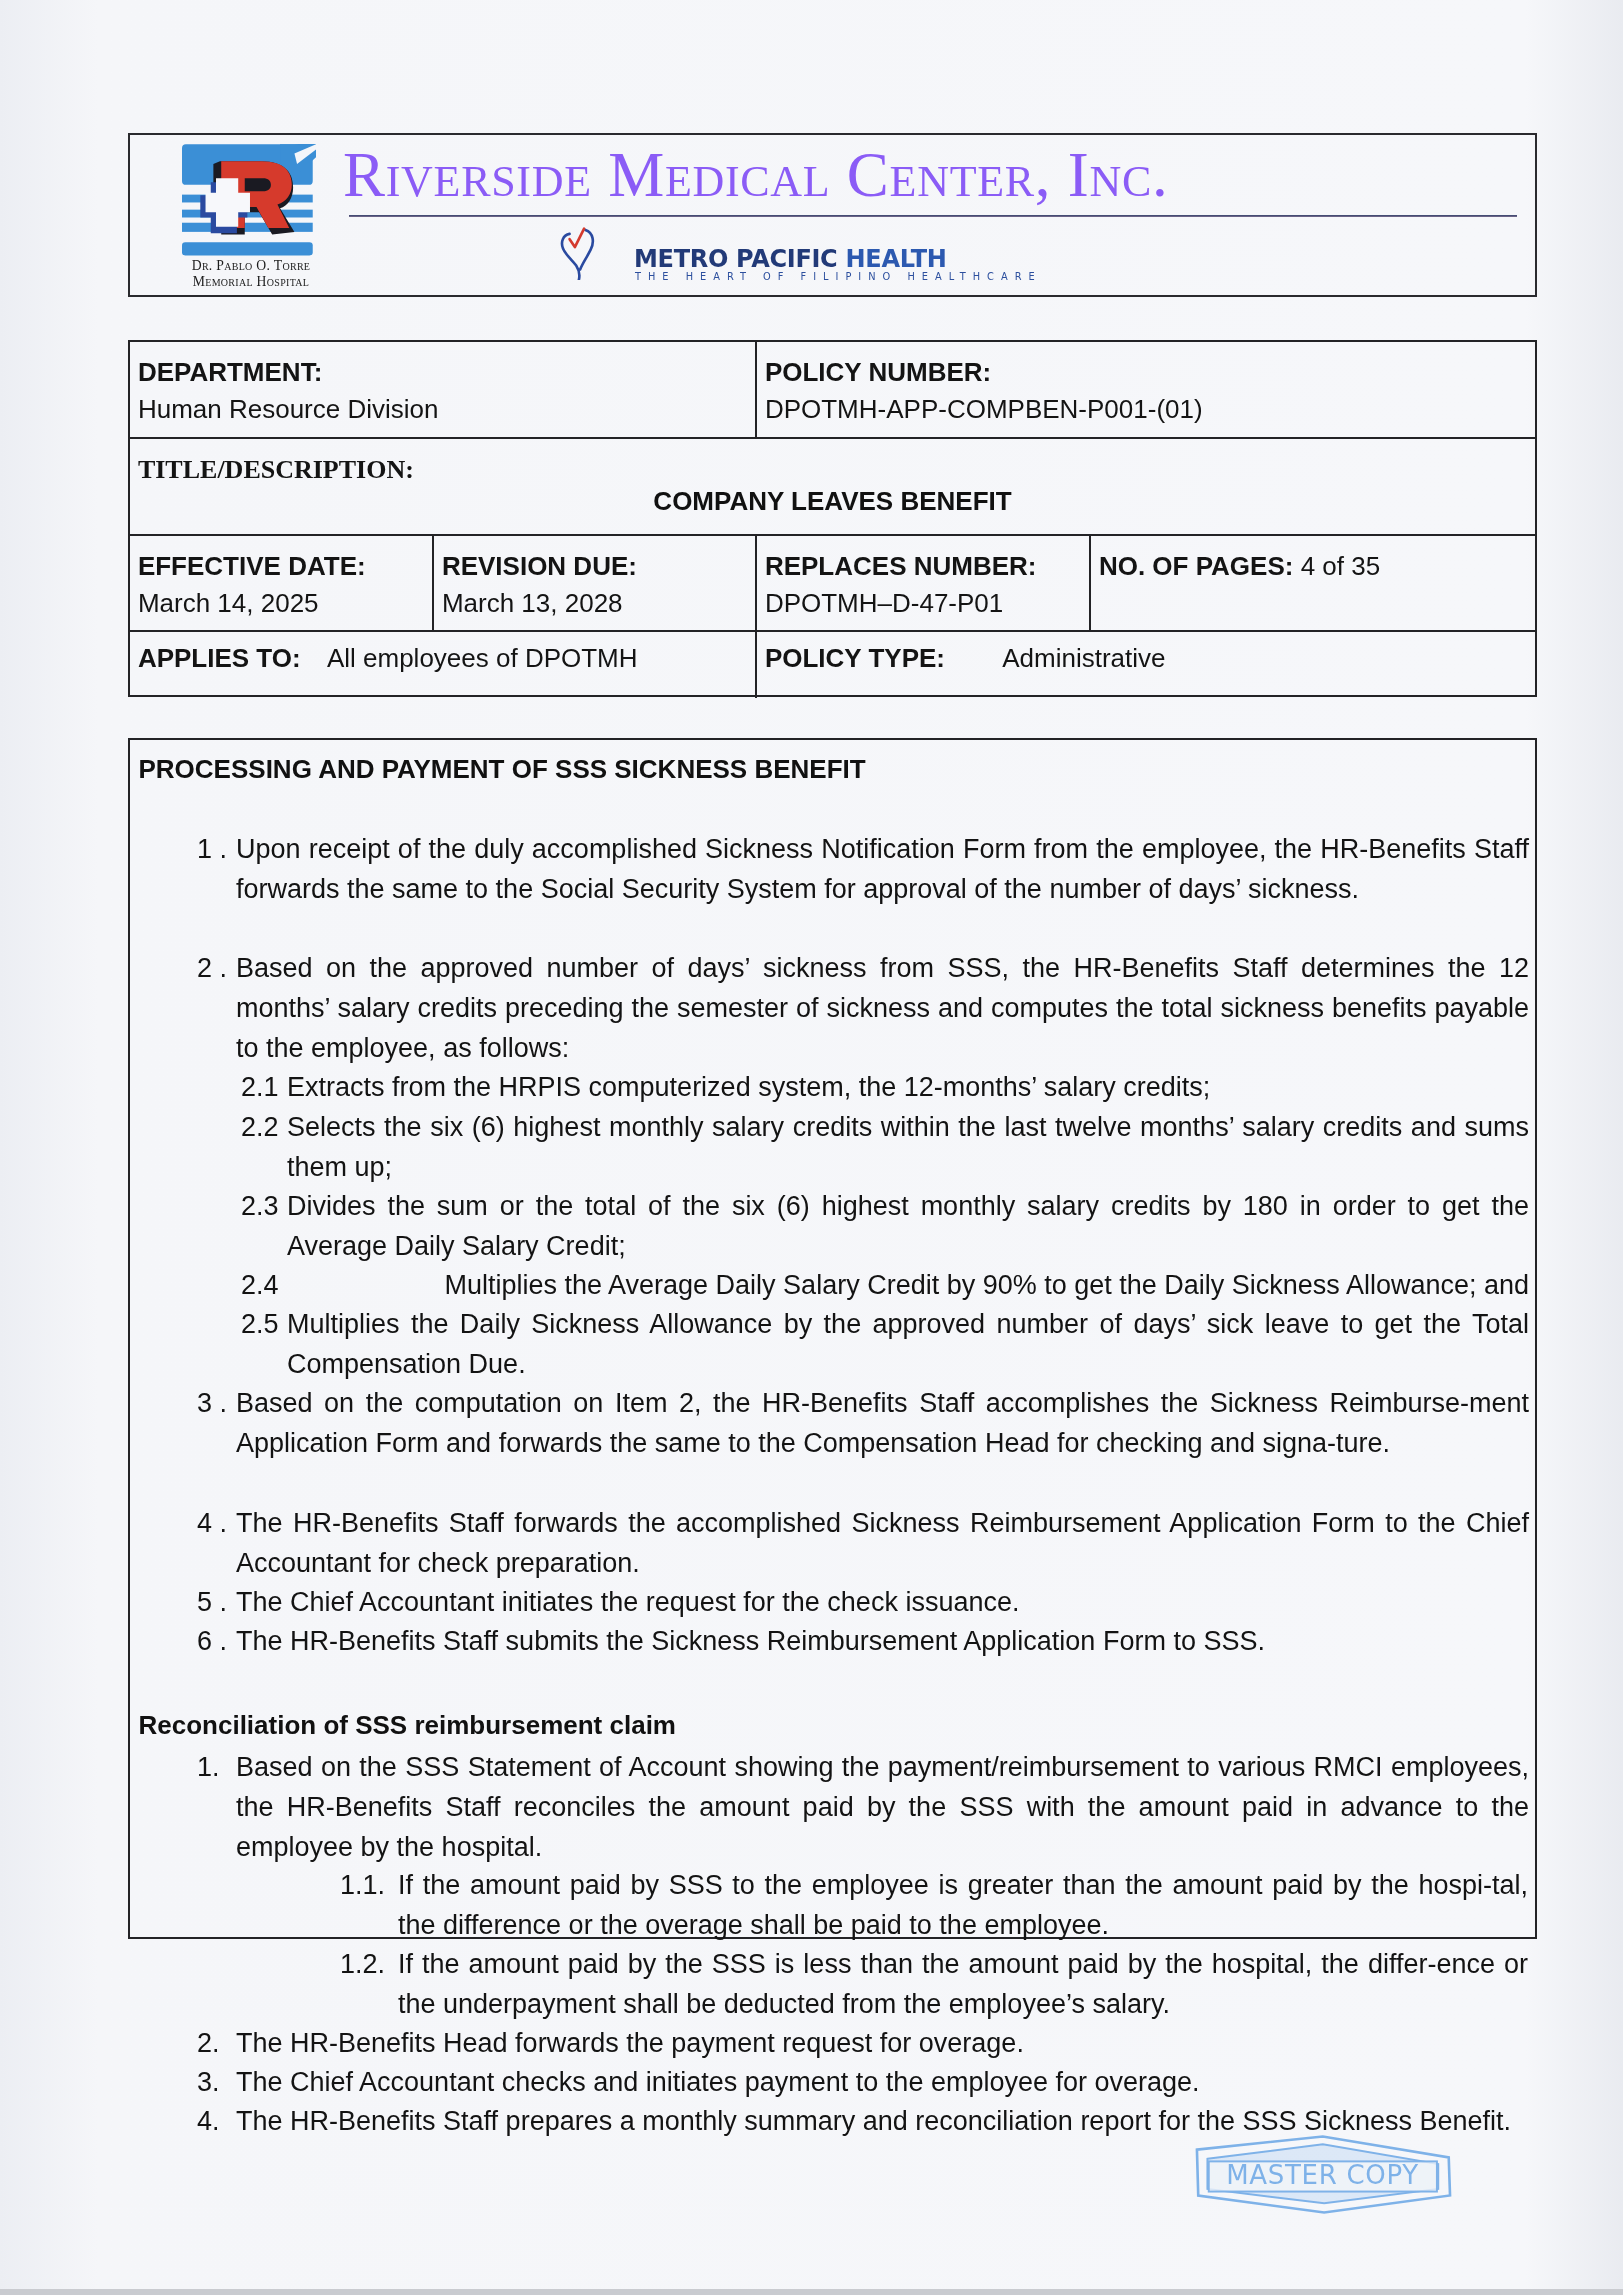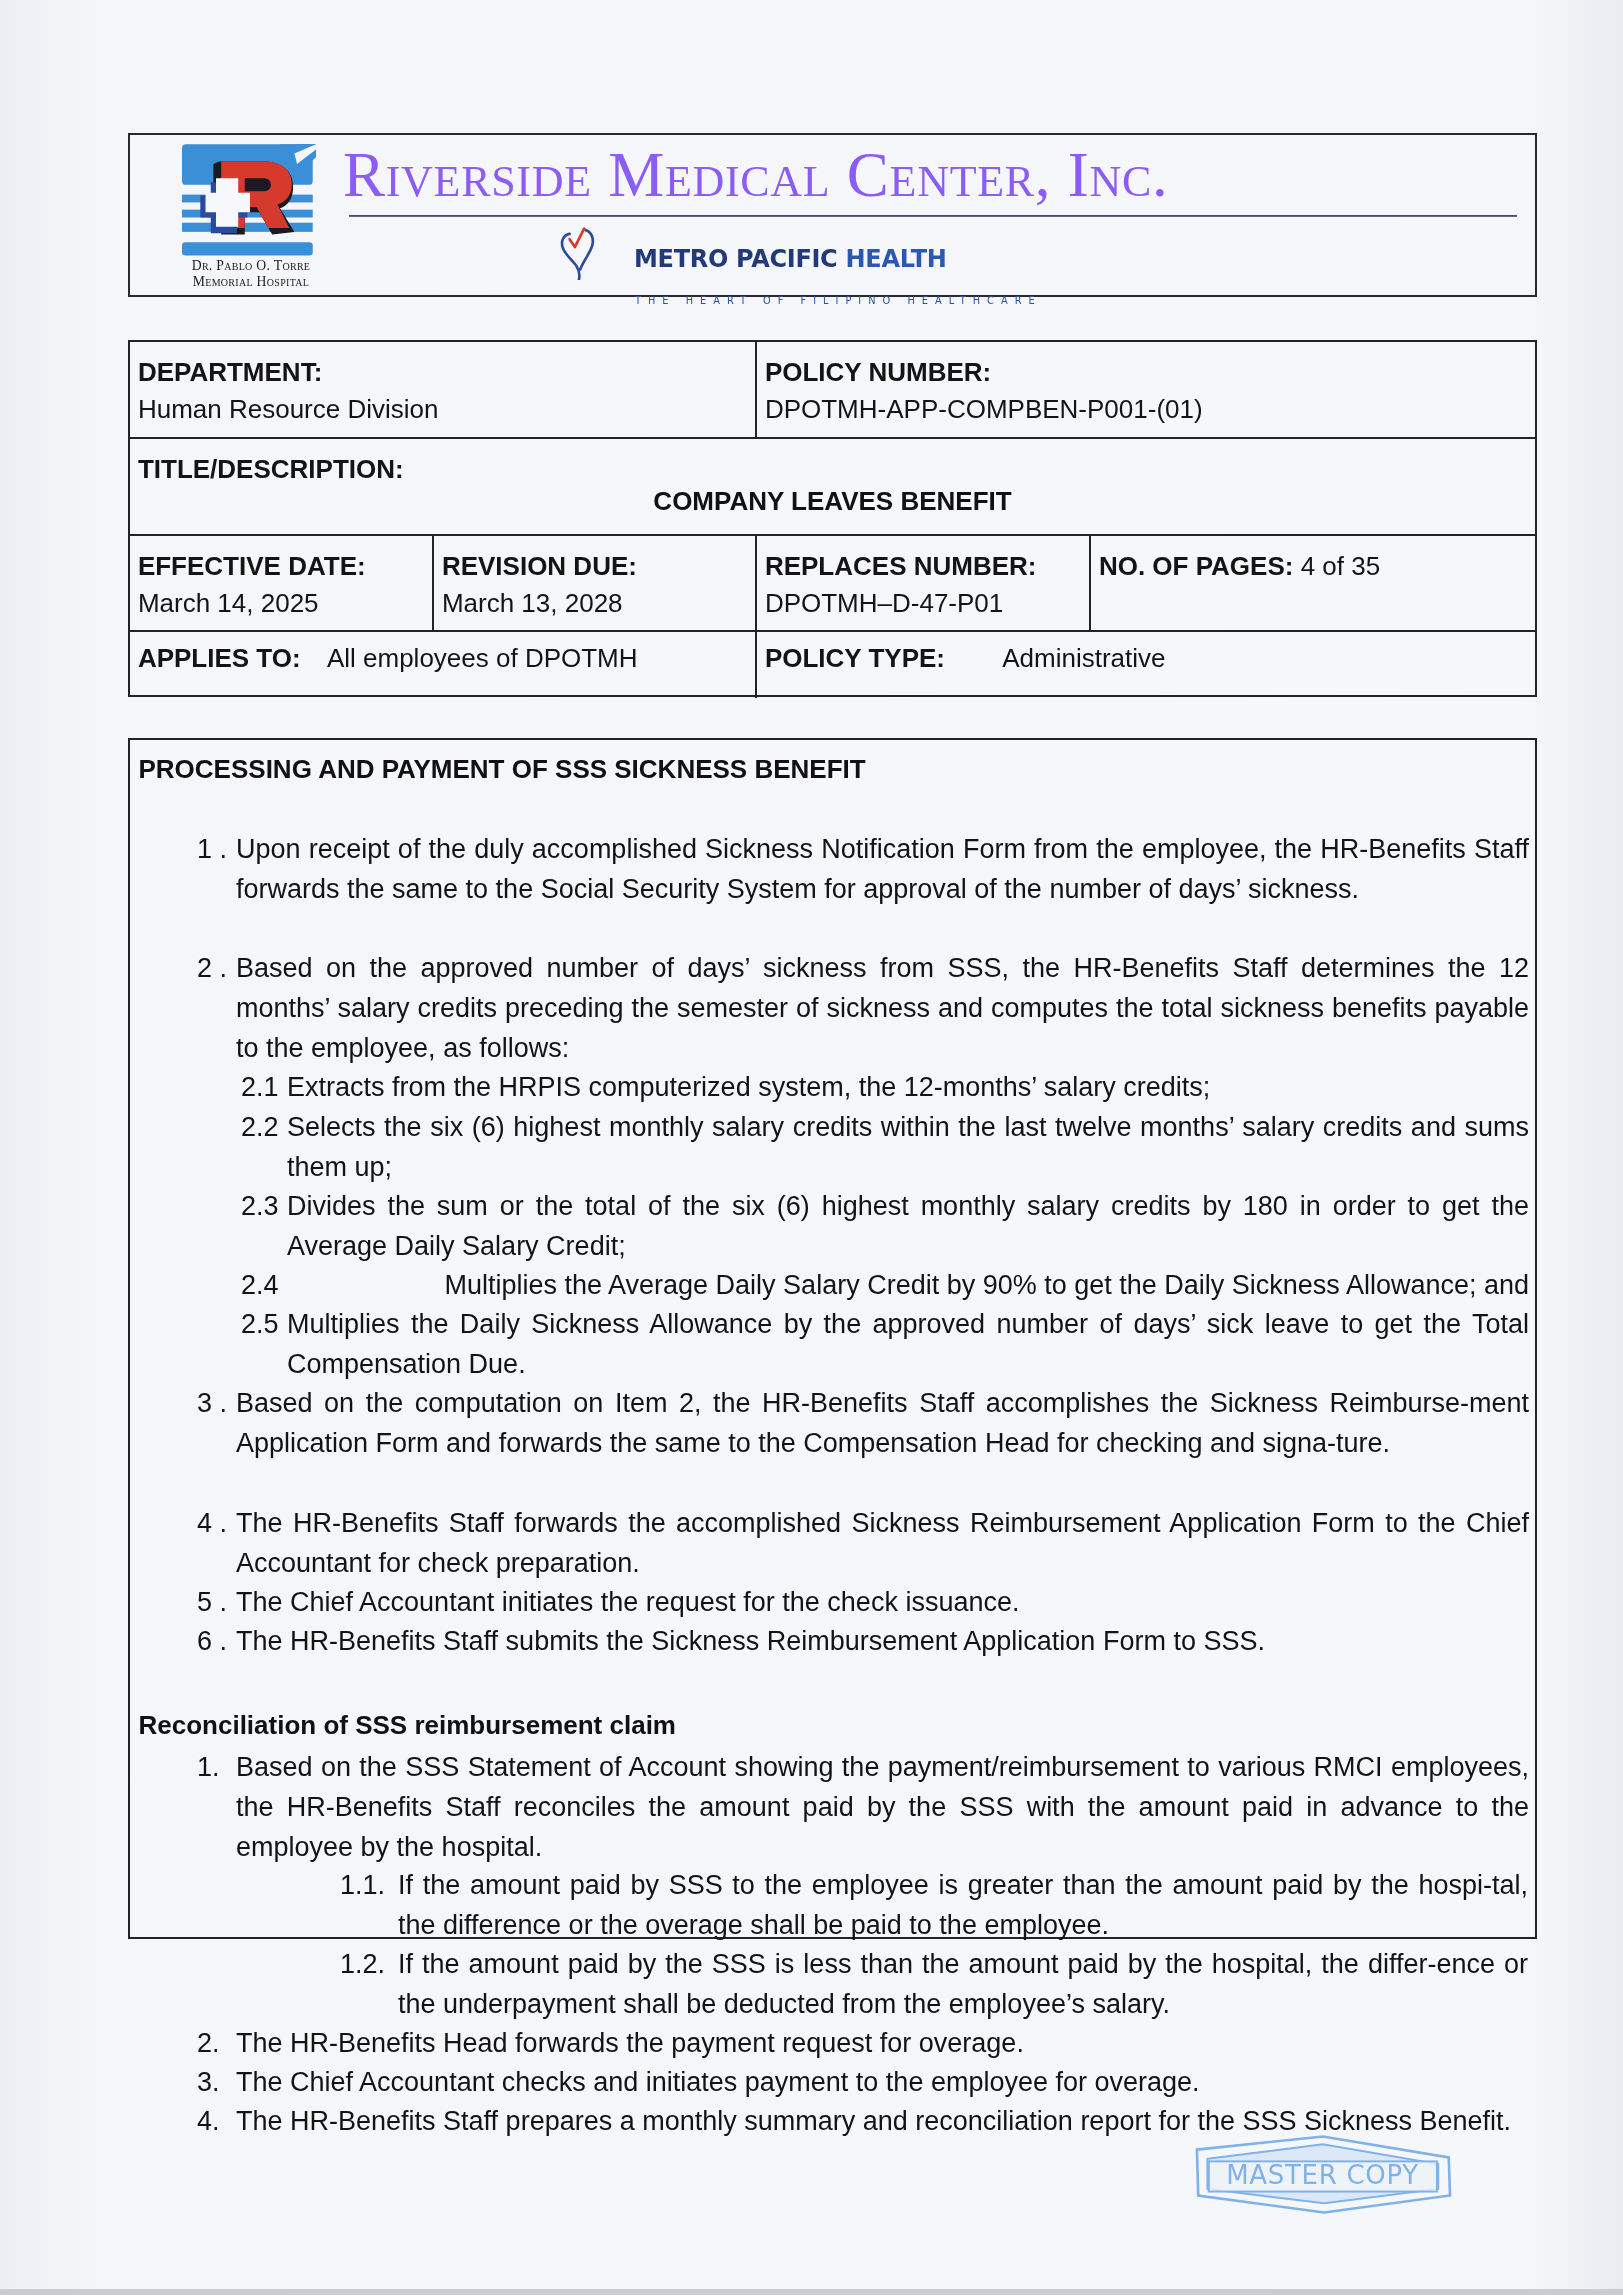--- a/index.html
+++ b/index.html
@@ -90,21 +90,20 @@
   .mph-name .accent { color: #2c59b0; }
   .mph-tagline {
     position: absolute;
     left: 505px; top: 136px;
     font-family: "DejaVu Sans", sans-serif;
     font-size: 9.8px;
     line-height: 11.8px;
     letter-spacing: 7px;
     color: #2c4f9e;
     white-space: nowrap;
-    margin-top: 24px;
   }
 
   
   .info-table {
     position: absolute;
     left: 128px; top: 340px;
     width: 1409px; height: 357px;
     border: 2px solid #232326;
     box-sizing: border-box;
   }
@@ -249,21 +248,21 @@
 
   <div class="cell" style="left:0; top:0; width:625px; height:95px;">
     <span class="label">DEPARTMENT:</span>
     <span class="value">Human Resource Division</span>
   </div>
   <div class="cell" style="left:627px; top:0; width:779px; height:95px;">
     <span class="label">POLICY NUMBER:</span>
     <span class="value">DPOTMH-APP-COMPBEN-P001-(01)</span>
   </div>
 
-  <div class="cell" style="left:0; top:97px; width:1405px; height:95px;">
+  <div class="cell" style="left:0; top:97px; width:1405px; height:95px;font-family:Liberation Serif, serif;">
     <span class="label">TITLE/DESCRIPTION:</span>
   </div>
   <div class="title-main" style="top:141px;">COMPANY LEAVES BENEFIT</div>
 
   <div class="cell" style="left:0; top:194px; width:302px; height:95px;">
     <span class="label">EFFECTIVE DATE:</span>
     <span class="value">March 14, 2025</span>
   </div>
   <div class="cell" style="left:304px; top:194px; width:275px; height:95px;">
     <span class="label">REVISION DUE:</span>

